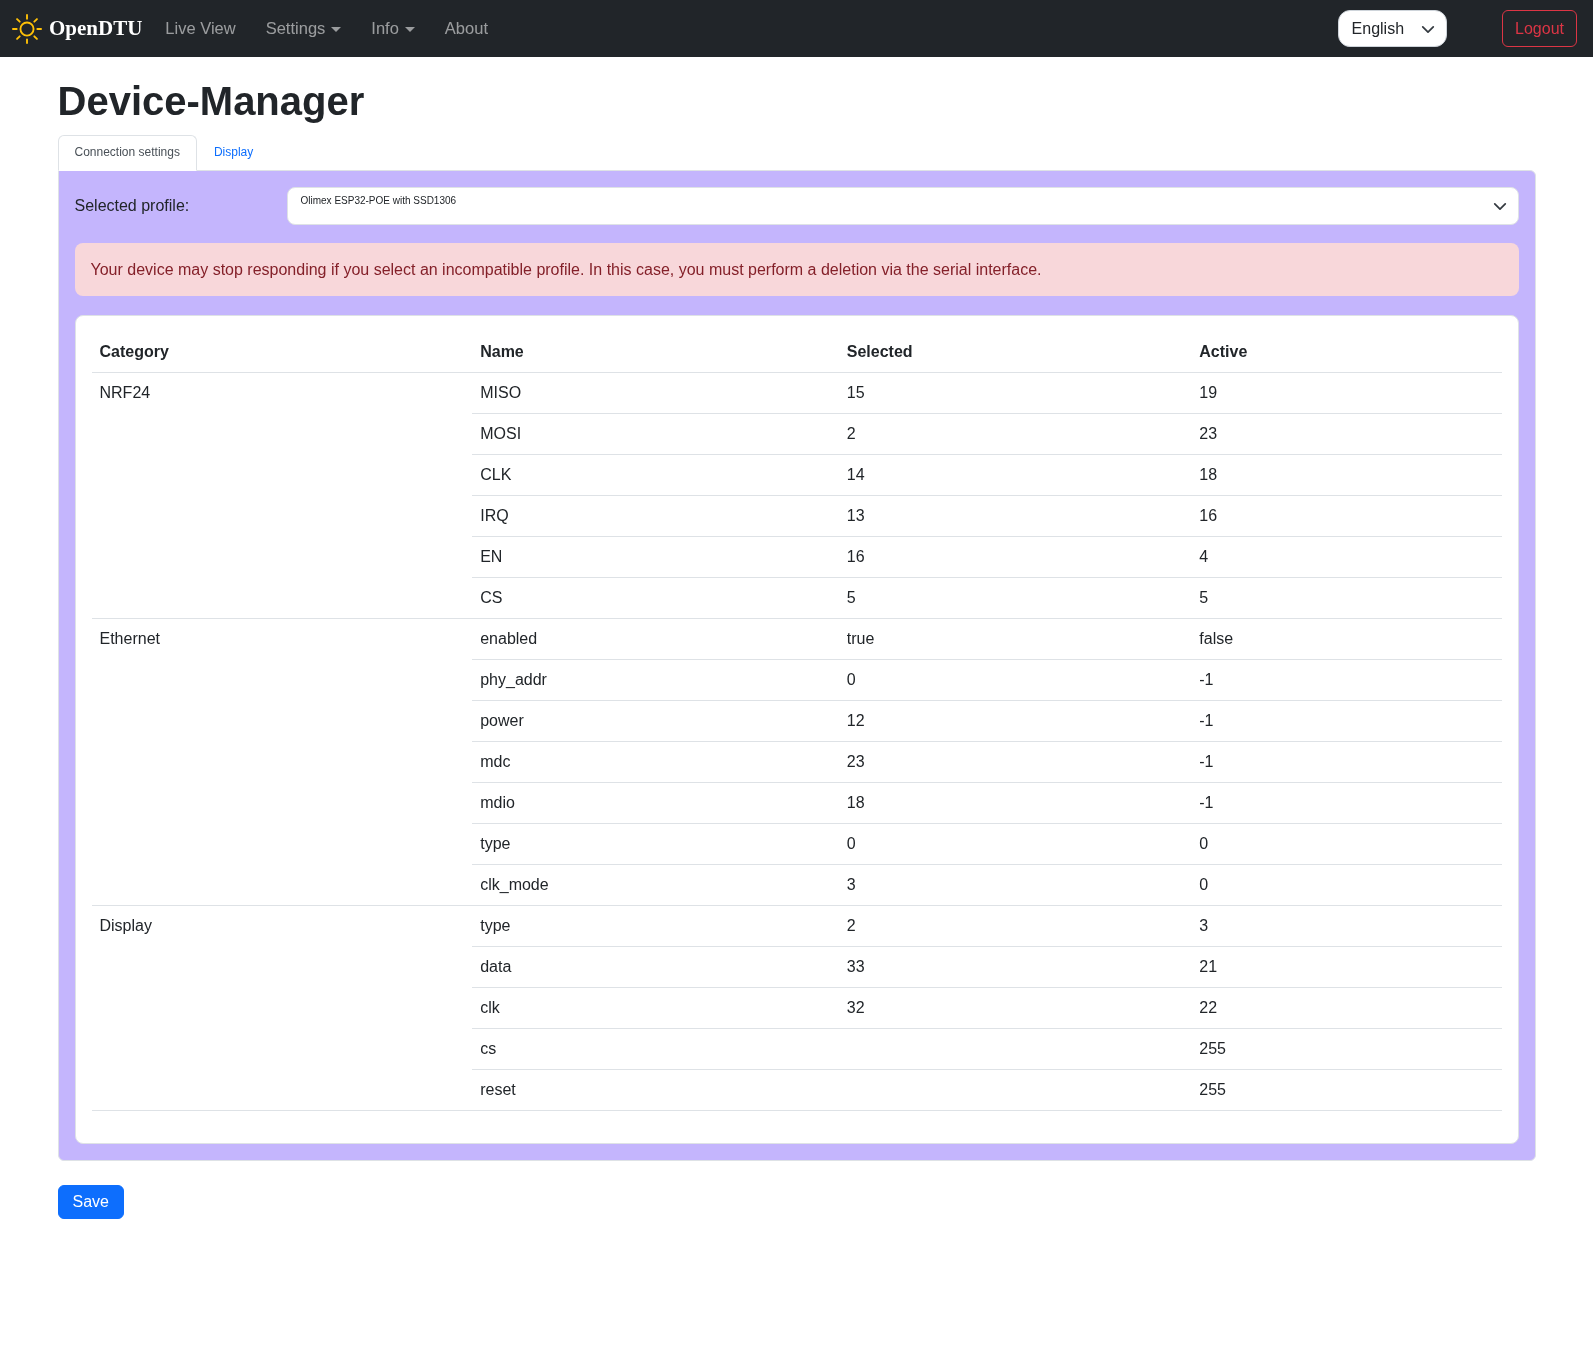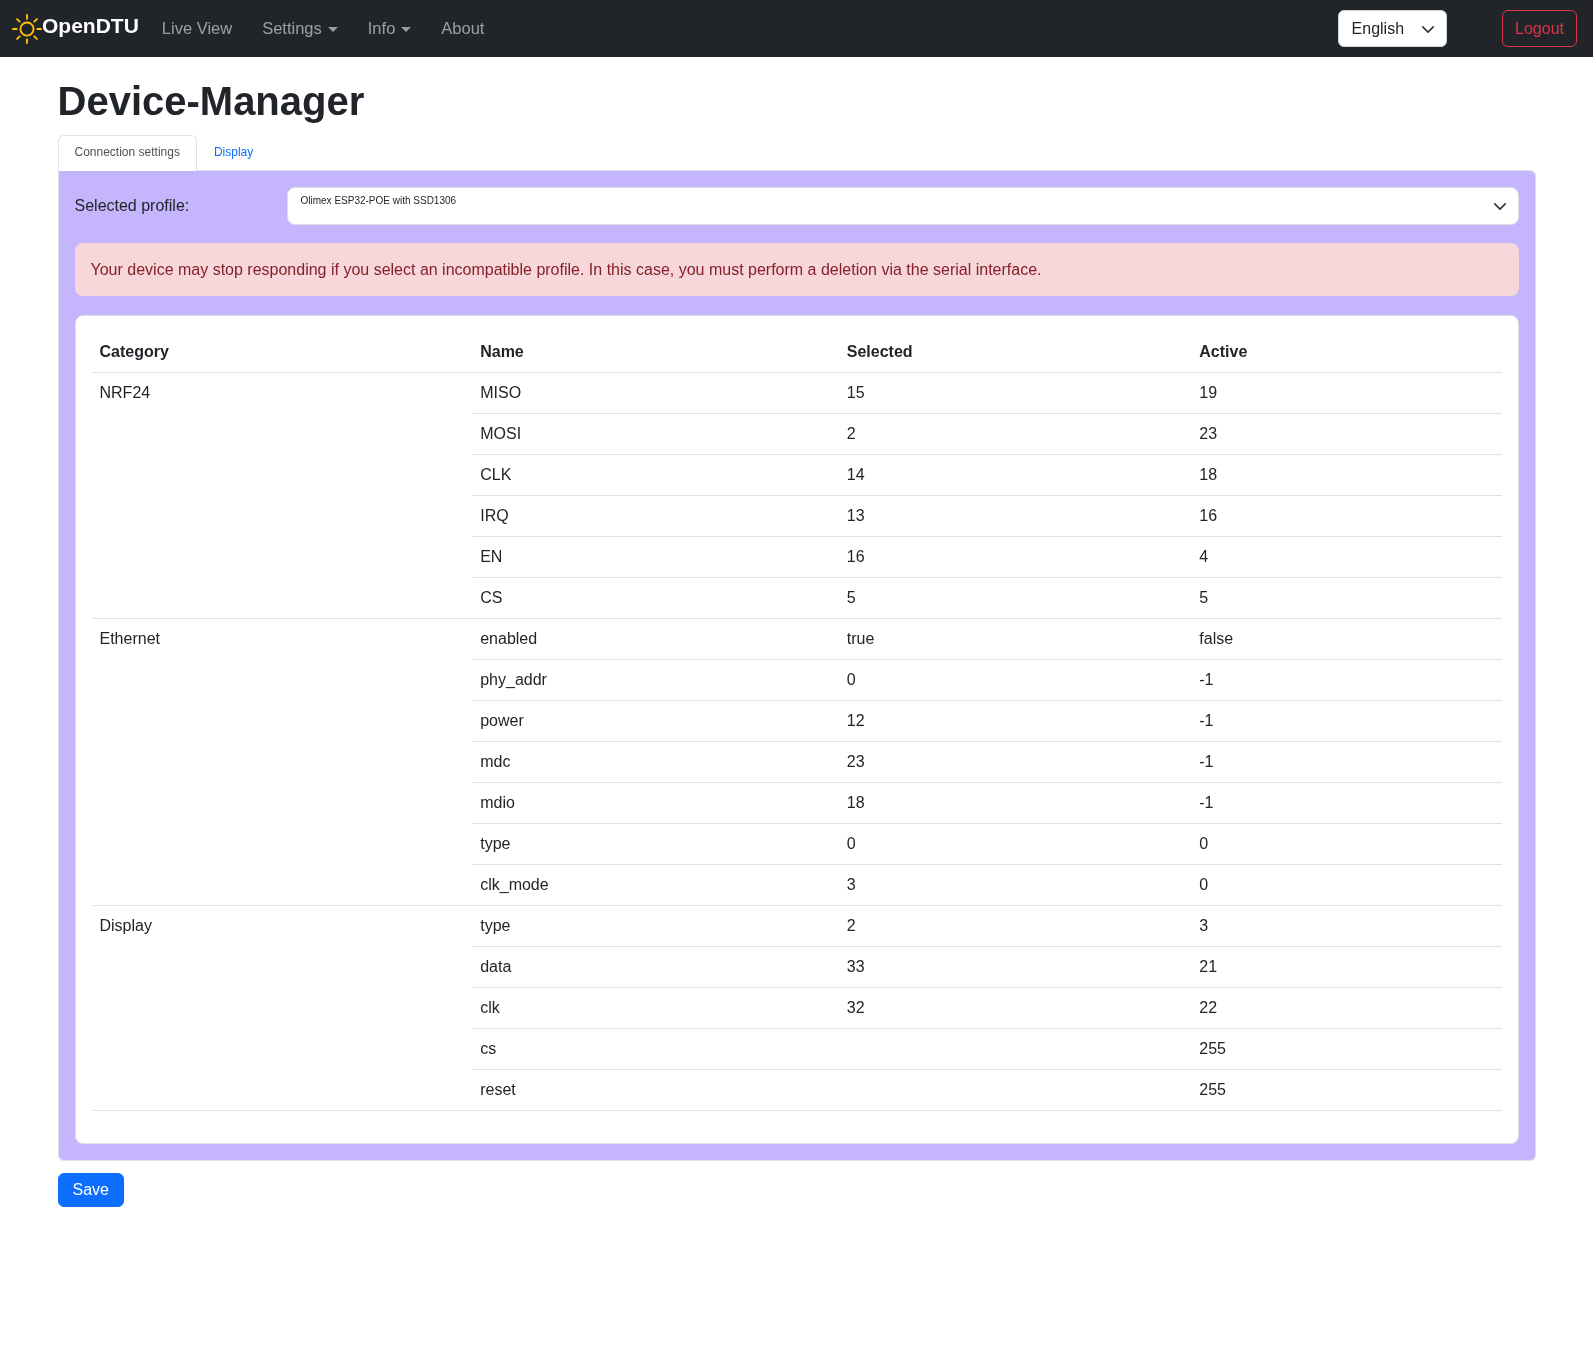--- a/index.html
+++ b/index.html
@@ -16,26 +16,28 @@
   
   .navbar {
     background: #212529;
     height: 57px;
     display: flex;
     align-items: center;
     padding: 0 16px 0 12px;
   }
   .brand {
     display: flex;
-    align-items: flex-start;
+    align-items: center;
+    gap: 7px;
     color: #fff;
     font-size: 21px;
     font-weight: 600;
     cursor: pointer;
     white-space: nowrap;
+    font-family: Liberation Serif, serif;
   }
   .nav-links {
     display: flex;
     align-items: center;
     margin-left: 8px;
   }
   .nav-link {
     color: rgba(255,255,255,0.55);
     padding: 8px 15px;
     font-size: 16.5px;
@@ -52,21 +54,21 @@
   }
   .navbar-spacer { flex: 1; }
   .lang-select-wrap {
     position: relative;
     margin-right: 11px;
   }
   .lang-select {
     background: #fff;
     color: #212529;
     border: 1px solid #ced4da;
-    border-radius: 6px;
+    border-radius: 12px;
     font-size: 16px;
     padding: 6px 42px 6px 13px;
     height: 37px;
     display: flex;
     align-items: center;
     cursor: pointer;
   }
   .select-chevron {
     position: absolute;
     right: 12px;
@@ -182,21 +184,21 @@
     line-height: 1.5;
   }
   .overview-table th { font-weight: 700; }
   .overview-table td.category-cell { vertical-align: top; }
   .col-category { width: 27%; }
   .col-name { width: 26%; }
   .col-selected { width: 25%; }
   .col-active { width: 22%; }
 
   .save-btn {
-    margin-top: 12px;
+    margin-top: 24px;
     background: #0d6efd;
     color: #fff;
     border: 1px solid #0d6efd;
     border-radius: 6px;
     font-size: 16px;
     font-family: inherit;
     padding: 7px 14px;
     cursor: pointer;
   }
 </style>

